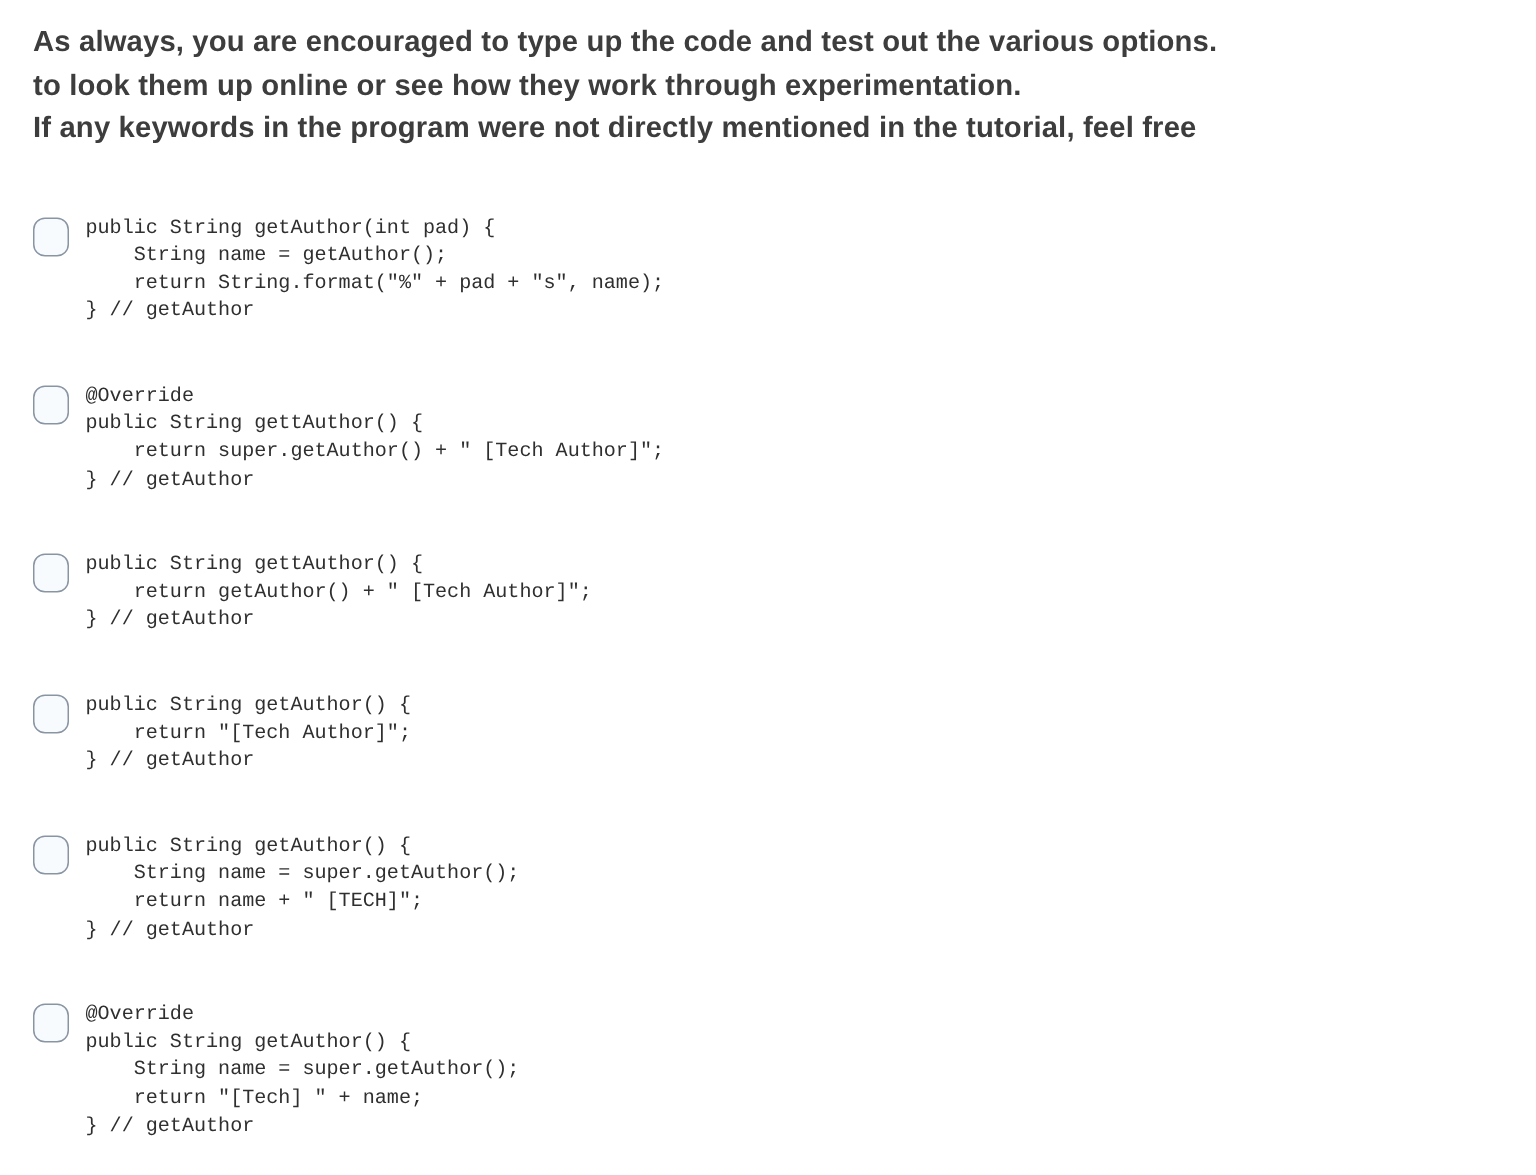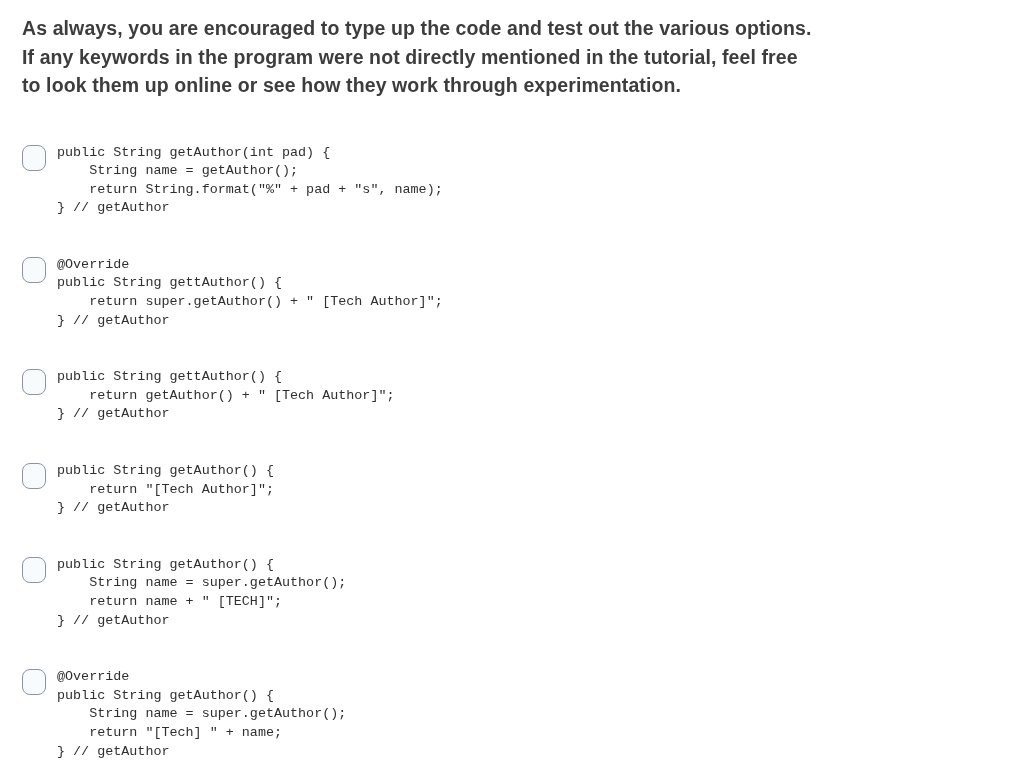--- a/index.html
+++ b/index.html
@@ -59,22 +59,22 @@
     white-space: pre;
   }
 </style>
 </head>
 <body>
 
 <div class="page">
 
   <div class="intro">
     <div>As always, you are encouraged to type up the code and test out the various options.</div>
+    <div>to look them up online or see how they work through experimentation.</div>
     <div>If any keywords in the program were not directly mentioned in the tutorial, feel free</div>
-    <div>to look them up online or see how they work through experimentation.</div>
   </div>
 
   <div class="options">
 
     <div class="option">
       <div class="checkbox"></div>
       <pre class="code">public String getAuthor(int pad) {
     String name = getAuthor();
     return String.format("%" + pad + "s", name);
 } // getAuthor</pre>

